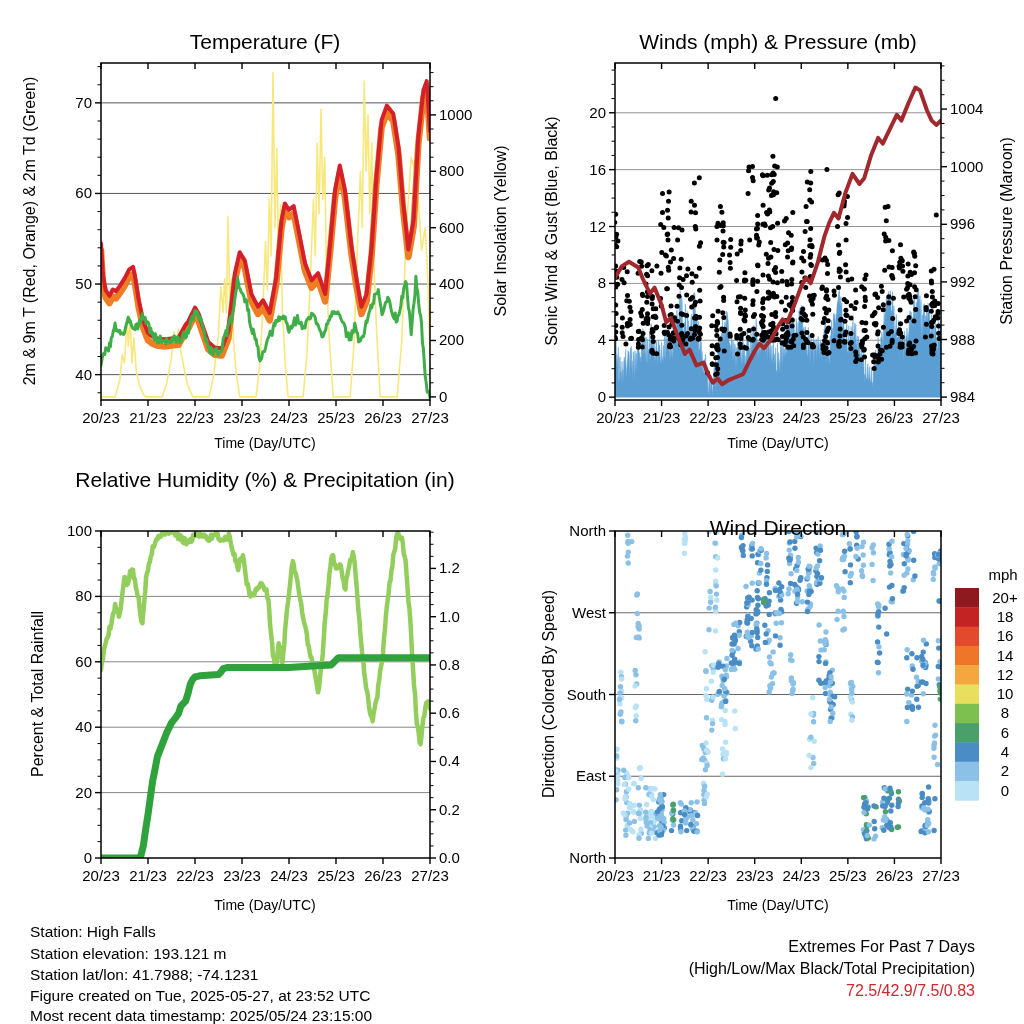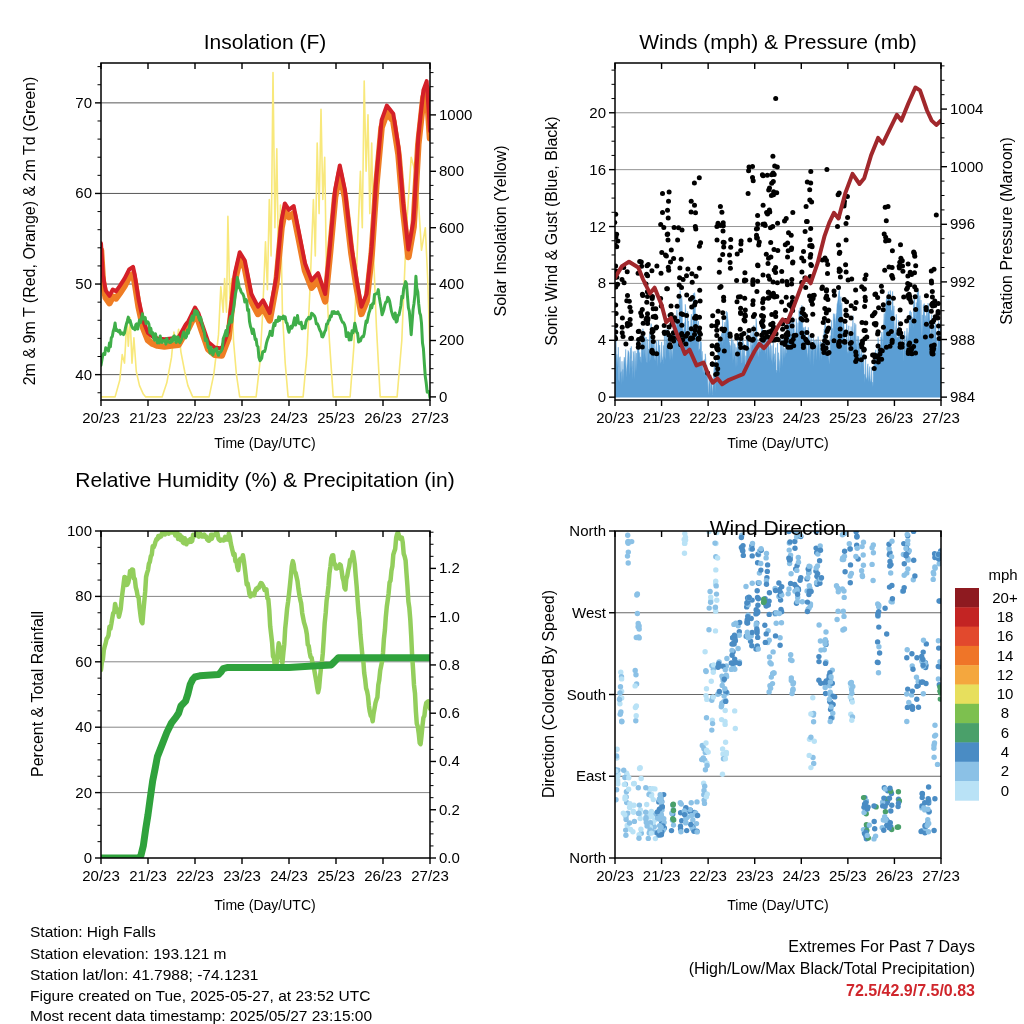--- a/index.html
+++ b/index.html
@@ -6,21 +6,21 @@
   .page{position:relative;width:1024px;height:1024px;background:#ffffff;overflow:hidden;
         font-family:"Liberation Sans",sans-serif;color:#000;}
   svg{position:absolute;left:0;top:0;}
   svg text{fill:#000;font-family:"Liberation Sans",sans-serif;}
   .ptitle{position:absolute;transform:translateX(-50%);font-size:21px;white-space:nowrap;}
   .xlab{position:absolute;transform:translateX(-50%);font-size:14px;white-space:nowrap;}
   .ylab{position:absolute;transform:translate(-50%,-50%) rotate(-90deg);font-size:16px;white-space:nowrap;}
   .legtitle{position:absolute;transform:translateX(-50%);font-size:15px;white-space:nowrap;text-align:right;}
   .fline{position:absolute;left:30px;font-size:15.5px;white-space:nowrap;}
   .ext{position:absolute;right:49px;font-size:16px;text-align:right;white-space:nowrap;}
-  .ext-red{font-weight:bold;}
+  .ext-red{font-weight:normal;}
 </style>
 </head>
 <body>
 
 <div class="page">
   <svg id="chart-canvas" width="1024" height="1024" viewBox="0 0 1024 1024">
       <defs>
         <clipPath id="clip-temperature">
           <rect x="101" y="63" width="329" height="337"></rect>
         </clipPath>
@@ -2151,21 +2151,21 @@
         <text x="1005" y="737.75" text-anchor="middle" font-size="15">6</text>
         <rect x="955" y="742.4" width="24" height="19.7" fill="#4a8cc4"></rect>
         <text x="1005" y="757.05" text-anchor="middle" font-size="15">4</text>
         <rect x="955" y="761.7" width="24" height="19.7" fill="#8bc1e6"></rect>
         <text x="1005" y="776.35" text-anchor="middle" font-size="15">2</text>
         <rect x="955" y="781" width="24" height="19.7" fill="#b9e2f6"></rect>
         <text x="1005" y="795.65" text-anchor="middle" font-size="15">0</text>
       </g>
     </svg>
 
-  <div class="ptitle" style="left:265px;top:30px;">Insolation (F)</div>
+  <div class="ptitle" style="left:265px;top:30px;">Temperature (F)</div>
   <div class="ptitle" style="left:778px;top:30px;">Winds (mph) &amp; Pressure (mb)</div>
   <div class="ptitle" style="left:265px;top:468px;">Relative Humidity (%) &amp; Precipitation (in)</div>
   <div class="ptitle" style="left:778px;top:516px;">Wind Direction</div>
 
   <div class="xlab" style="left:265px;top:435px;">Time (Day/UTC)</div>
   <div class="xlab" style="left:778px;top:435px;">Time (Day/UTC)</div>
   <div class="xlab" style="left:265px;top:897px;">Time (Day/UTC)</div>
   <div class="xlab" style="left:778px;top:897px;">Time (Day/UTC)</div>
 
   <div class="ylab" style="left:30px;top:231px;">2m &amp; 9m T (Red, Orange) &amp; 2m Td (Green)</div>
@@ -2174,18 +2174,18 @@
   <div class="ylab" style="left:1007px;top:231px;">Station Pressure (Maroon)</div>
   <div class="ylab" style="left:38px;top:694px;">Percent &amp; Total Rainfall</div>
   <div class="ylab" style="left:549px;top:694px;">Direction (Colored By Speed)</div>
 
   <div class="legtitle" style="left:1003px;top:566px;">mph</div>
 
   <div class="fline" style="top:923px;">Station: High Falls</div>
   <div class="fline" style="top:945px;">Station elevation: 193.121 m</div>
   <div class="fline" style="top:966px;">Station lat/lon: 41.7988; -74.1231</div>
   <div class="fline" style="top:987px;">Figure created on Tue, 2025-05-27, at 23:52 UTC</div>
-  <div class="fline" style="top:1007px;">Most recent data timestamp: 2025/05/27 23:15:00</div>
+  <div class="fline" style="top:1007px;">Most recent data timestamp: 2025/05/24 23:15:00</div>
 
   <div class="ext" style="top:938px;">Extremes For Past 7 Days</div>
   <div class="ext" style="top:960px;">(High/Low/Max Black/Total Precipitation)</div>
   <div class="ext ext-red" id="extremes-values" style="top: 982px; color: rgb(208, 38, 44);">72.5/42.9/7.5/0.83</div>
 </div>
 
 </body></html>

